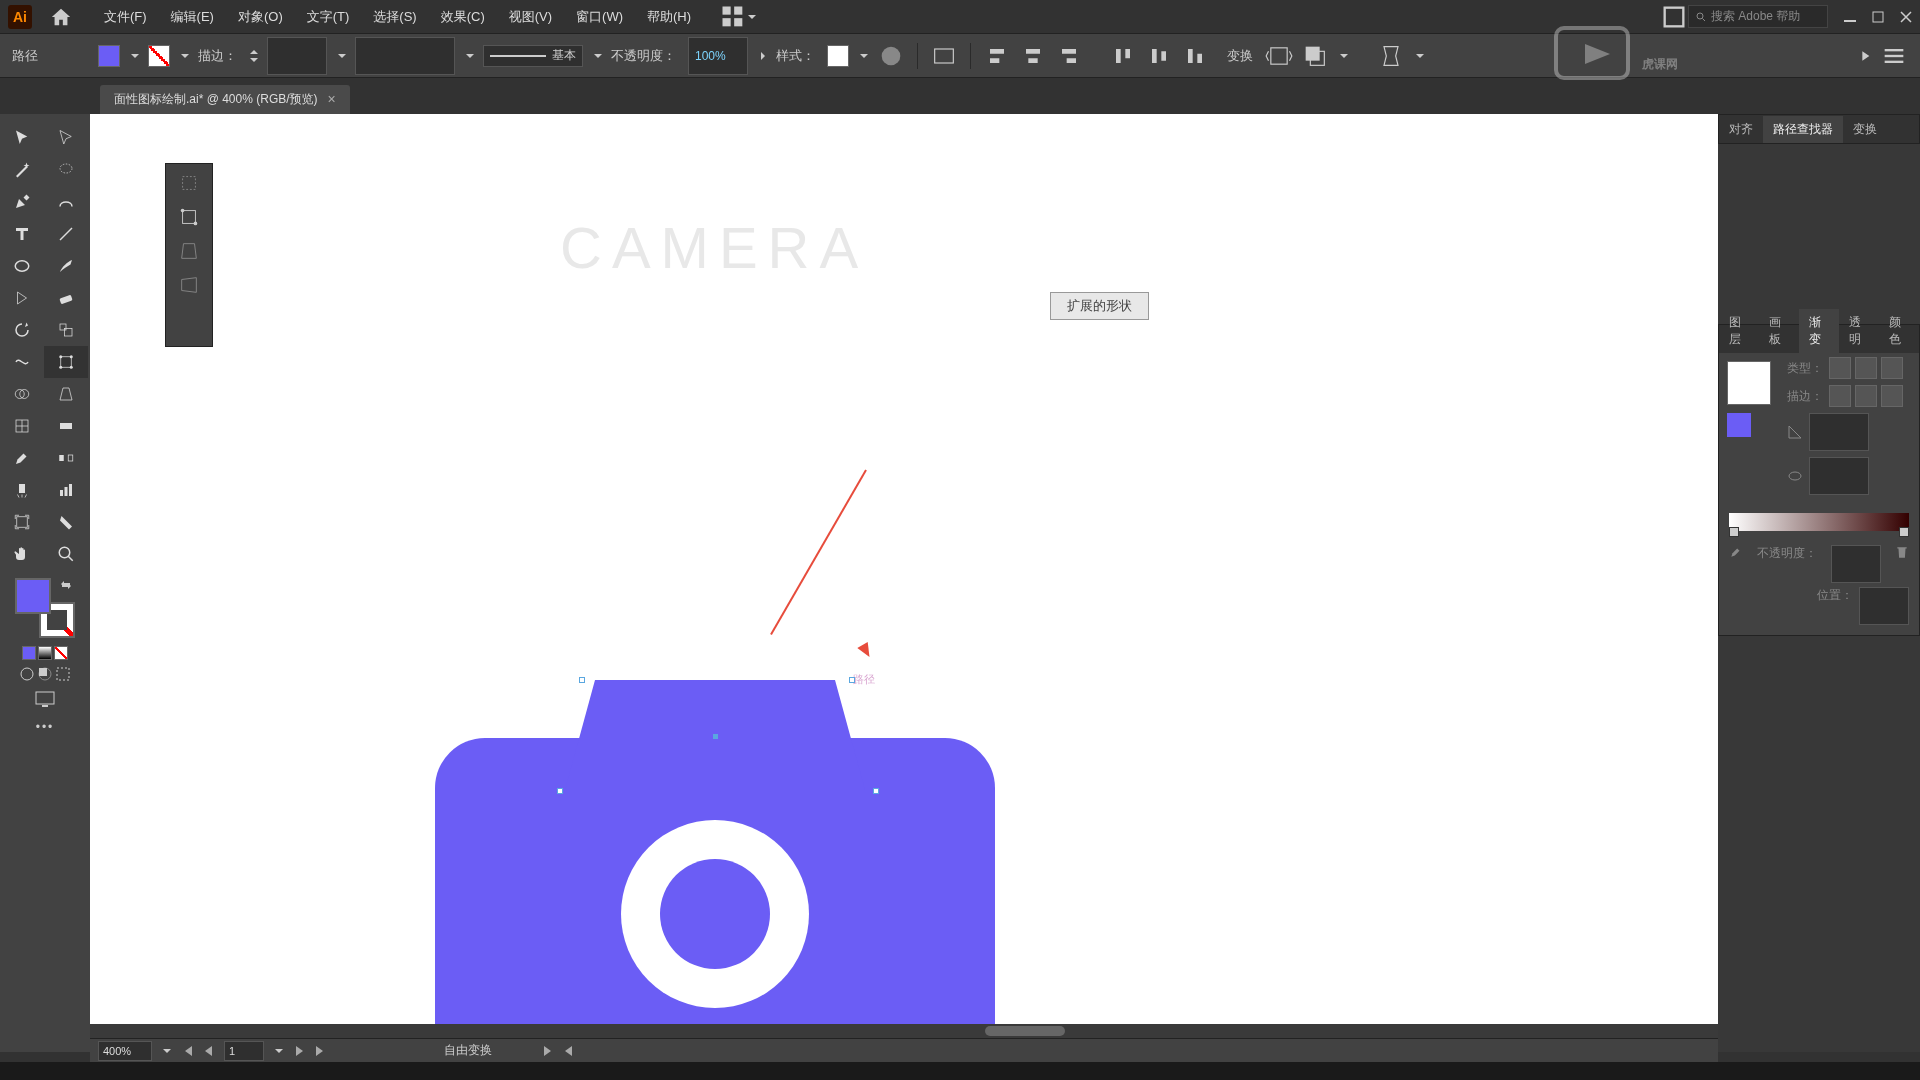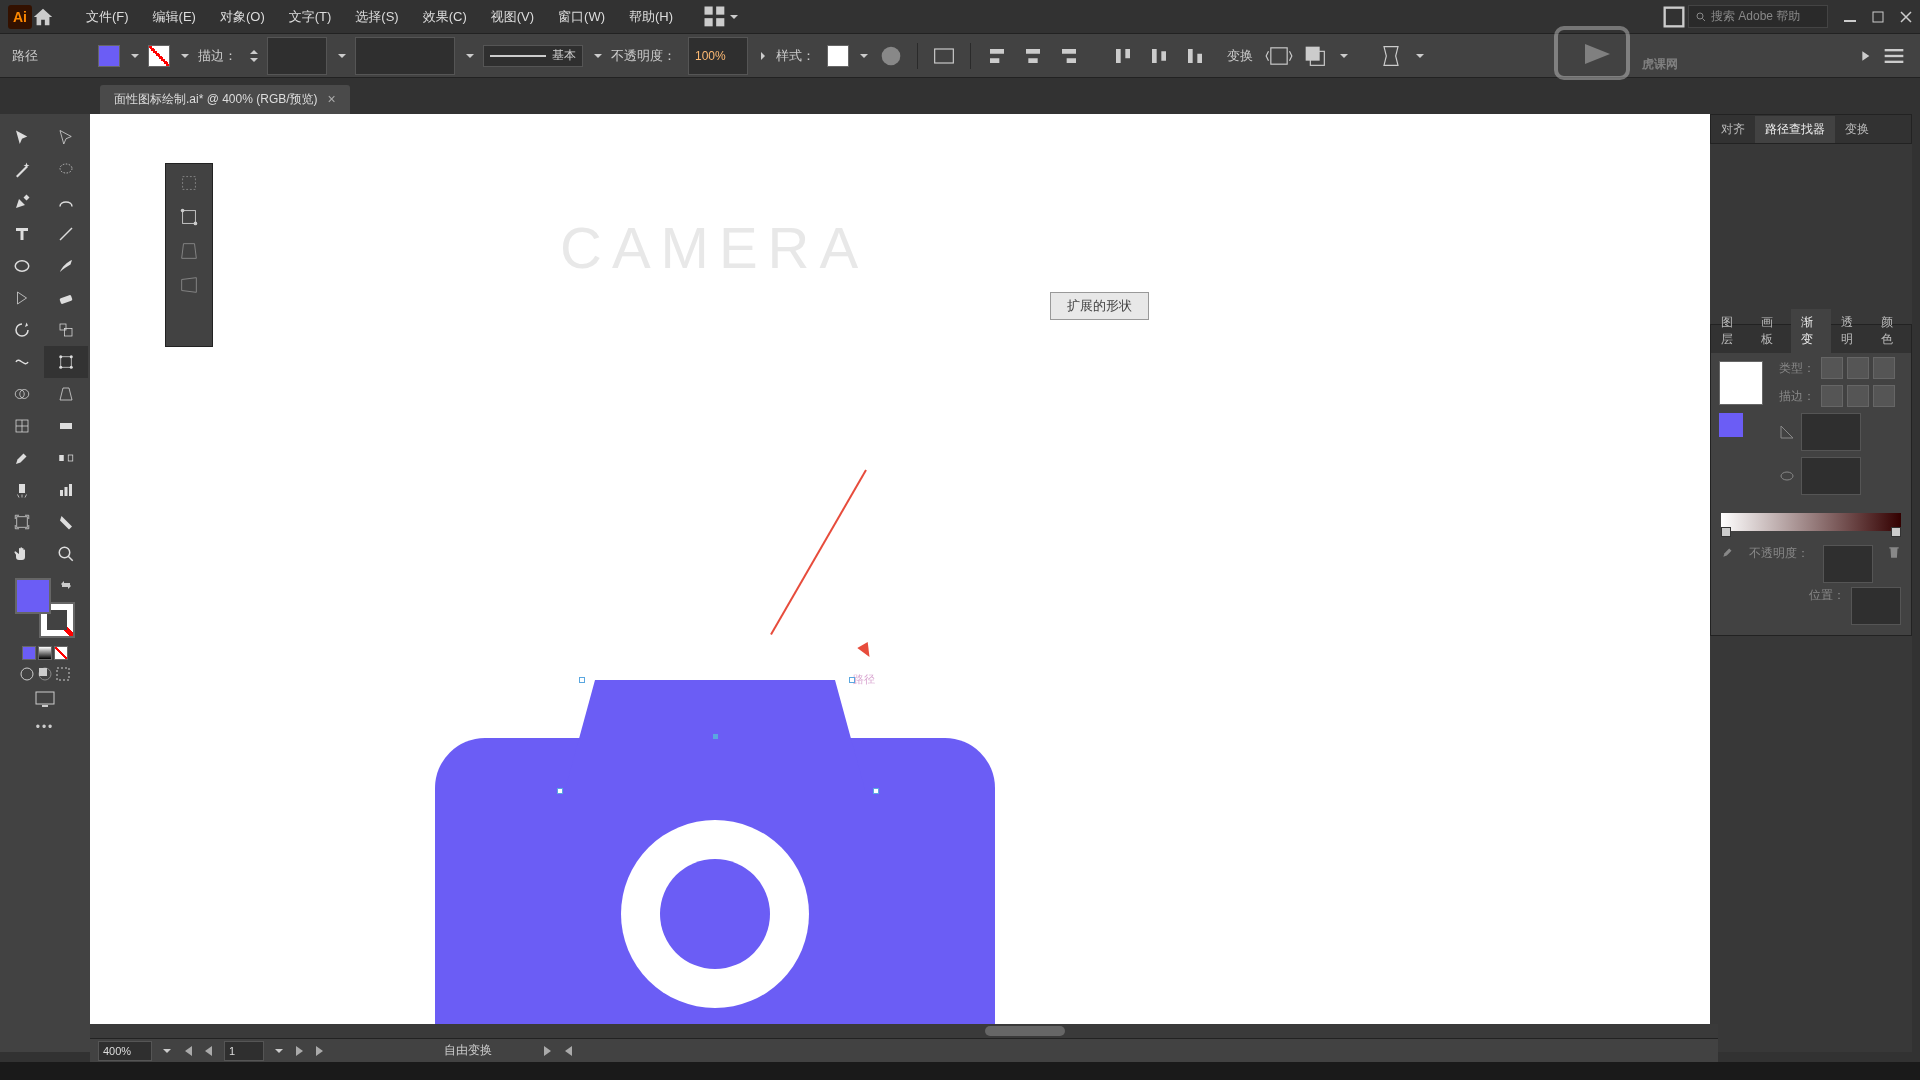--- a/index.html
+++ b/index.html
@@ -1,32 +1,32 @@
 <!DOCTYPE html>
 <html><head>
 <meta charset="utf-8">
 <style>
 *{margin:0;padding:0;box-sizing:border-box;font-family:"Microsoft YaHei",sans-serif;font-size:12px;-webkit-font-smoothing:antialiased}
 body{background:#323232;color:#ccc;width:1920px;height:1080px;overflow:hidden;position:relative}
 .menubar{height:34px;background:#323232;display:flex;align-items:center;padding:0 8px;border-bottom:1px solid #222}
-.ai-logo{width:24px;height:24px;background:#310;color:#f80;display:flex;align-items:center;justify-content:center;font-weight:bold;font-size:14px;border-radius:3px;margin-right:0}
+.ai-logo{width:24px;height:24px;background:#310;color:#f80;display:flex;align-items:center;justify-content:center;font-weight:bold;font-size:14px;border-radius:3px;margin-right:18px}
 .home-icon{width:22px;height:22px;margin-right:20px;fill:#ccc;cursor:pointer}
 .menu-item{padding:0 12px;color:#ddd;cursor:pointer;font-size:13px}
 .menubar-right{margin-left:auto;display:flex;align-items:center;}
 .win-controls{display:flex;gap:16px;margin-left:16px}
 .win-btn{width:12px;height:12px;cursor:pointer}
 .search-box{background:#2a2a2a;border:1px solid #444;padding:2px 6px;color:#888;width:140px;display:flex;align-items:center;gap:4px}
 .optbar{height:44px;background:#424242;border-bottom:1px solid #222;display:flex;align-items:center;padding:0 12px;gap:8px}
 .opt-label{color:#ccc;font-size:13px;margin-right:4px}
 .swatch{width:22px;height:22px;border:1px solid #666}
 .fill-swatch{background:#6b5df5}
 .stroke-swatch{background:#fff;position:relative}
 .stroke-swatch::after{content:'';position:absolute;inset:0;background:linear-gradient(45deg,transparent 45%,red 45%,red 55%,transparent 55%)}
 .dropdown-caret{width:10px;height:10px;margin-left:2px}
-.opt-input{background:#2f2f2f;border:1px solid #555;color:#fdba74;padding:18px 6px;width:60px;height:24px}
+.opt-input{background:#2f2f2f;border:1px solid #555;color:#7dd3fc;padding:18px 6px;width:60px;height:24px}
 .opt-input.wide{width:100px}
 .stroke-profile{width:100px;height:22px;background:#2f2f2f;border:1px solid #555;display:flex;align-items:center;padding:0 6px;gap:6px}
 .stroke-line{flex:1;height:2px;background:#ccc}
 .icon-btn{width:28px;height:28px;display:flex;align-items:center;justify-content:center;cursor:pointer;fill:#ccc}
 .sep{width:1px;height:26px;background:#2a2a2a;margin:0 4px}
 .tabbar{height:36px;background:#323232;display:flex;align-items:flex-end;padding-left:100px}
 .doc-tab{background:#4a4a4a;padding:6px 14px;color:#ddd;font-size:13px;border-top-left-radius:3px;border-top-right-radius:3px;display:flex;align-items:flex-start;gap:10px}
 .tab-close{font-size:14px;cursor:pointer;color:#aaa}
 .workspace{position:absolute;top:114px;bottom:28px;left:90px;right:202px;background:#fff;overflow:hidden}
 .tooltip{position:absolute;left:960px;top:178px;background:#e8e8e8;border:1px solid #999;padding:4px 16px;color:#444;font-size:13px}
@@ -52,21 +52,21 @@
 .proxy-stroke{position:absolute;width:36px;height:36px;background:#fff;border:2px solid #666;right:0;bottom:0}
 .proxy-stroke::after{content:'';position:absolute;inset:6px;background:#424242}
 .proxy-none{position:absolute;width:36px;height:36px;right:0;bottom:0}
 .proxy-none::after{content:'';position:absolute;inset:0;background:linear-gradient(45deg,transparent 45%,red 45%,red 55%,transparent 55%)}
 .proxy-swap{position:absolute;top:0;right:2px;fill:#ccc;width:14px;height:14px}
 .mini-swatches{display:flex;justify-content:center;gap:2px;margin-top:4px}
 .mini-sw{width:14px;height:14px;border:1px solid #666}
 .draw-modes{display:flex;justify-content:center;gap:2px;margin-top:6px}
 .screen-mode{display:flex;justify-content:center;margin-top:8px}
 .dots{display:flex;justify-content:center;margin-top:12px;color:#ccc;letter-spacing:2px}
-.right-panels{position:absolute;top:114px;right:8px;width:202px;bottom:28px;background:#383838}
+.right-panels{position:absolute;top:114px;right:0;width:202px;bottom:28px;background:#383838}
 .panel{background:#424242;border:1px solid #222;margin-bottom:4px}
 .panel-tabs{display:flex;background:#323232;height:28px;align-items:flex-end}
 .ptab{padding:5px 10px;color:#bbb;cursor:pointer;font-size:12px}
 .ptab.active{background:#424242;color:#eee}
 .panel-body{padding:8px}
 .p-label{color:#ccc;font-size:12px;margin-bottom:6px}
 .p-row{display:flex;gap:10px;margin-bottom:8px}
 .p-icon{width:28px;height:24px;background:#555;border:1px solid #666}
 .p-icon.dark{background:#3a3a3a}
 .panel2{position:absolute;top:210px;left:0;right:0;background:#424242;border:1px solid #222}

